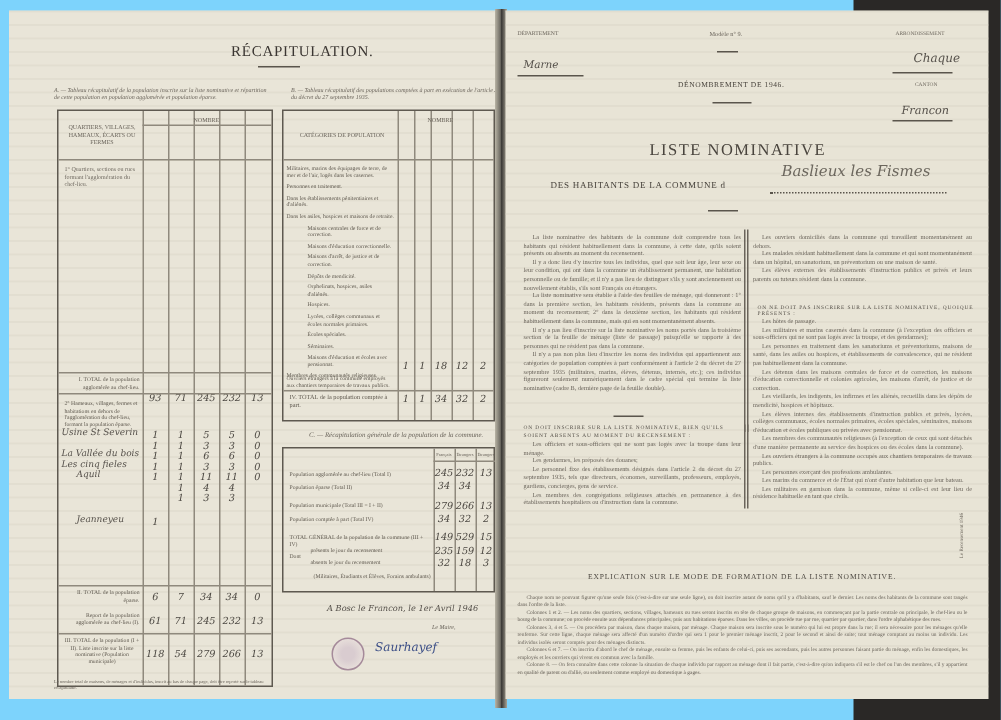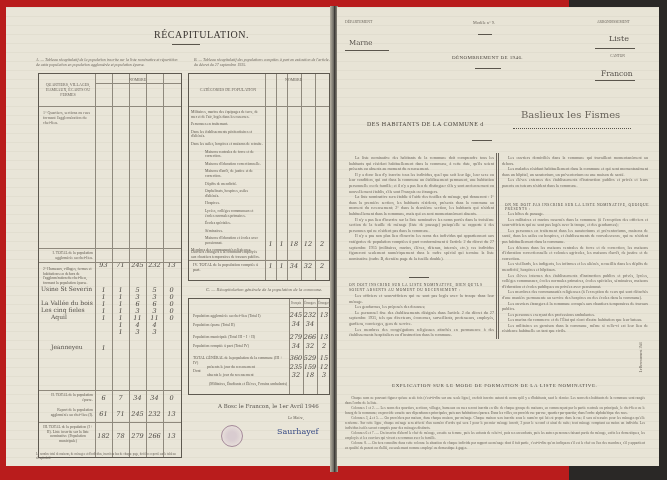--- a/index.html
+++ b/index.html
@@ -1,30 +1,30 @@
 <!DOCTYPE html>
 <html><head>
 <meta charset="utf-8">
 <style>
 *{box-sizing:border-box;margin:0;padding:0}
 html,body{width:667px;height:480px;overflow:hidden;background:#2a2826}
-#scan{position:relative;width:569px;height:480px;background:#b91c1c;font-family:"Liberation Serif",serif;color:#3a3530}
+#scan{position:relative;width:569px;height:480px;background:#7dd3fc;font-family:"Liberation Serif",serif;color:#3a3530}
 .page{position:absolute;top:7px;background:#e9e5d8;}
 .page.left{left:6px;width:326px;height:459px}
 .page.right{left:337px;width:322px;height:459px;background:#e8e4d6}
 .spine{position:absolute;left:330px;top:6px;width:8px;height:466px;background:linear-gradient(90deg,#b9b4a5,#6d6a62 45%,#3a3835 55%,#a8a394)}
 .grid{position:absolute;inset:0;background-image:linear-gradient(#d5d0c2 1px,transparent 1px);background-size:100% 9px;opacity:.35}
 .abs{position:absolute}
 .t-title{font-size:10px;letter-spacing:.5px;color:#3b3632}
 .tiny{font-size:4px;line-height:5px;color:#6a645b;font-style:italic}
 .tiny-n{font-size:4px;line-height:5.2px;color:#6a645b}
 .box{position:absolute;border:1.5px solid #5e5950}
 .vline{position:absolute;top:0;bottom:0;border-left:1px solid #8f897d}
 .hline{position:absolute;left:0;right:0;border-top:1px solid #8f897d}
-.hw{font-family:"DejaVu Serif",serif;color:#55504a;font-size:7px;position:absolute;white-space:nowrap}
+.hw{font-family:"DejaVu Serif",serif;font-style:italic;color:#55504a;font-size:7px;position:absolute;white-space:nowrap}
 .hw.blue{color:#3a4d86}
 .row-lbl{position:absolute;font-size:3.8px;line-height:4.6px;color:#5f594f}
 .num-row{position:absolute;display:flex}
 .num-row span{display:block;text-align:center;font-family:"DejaVu Serif",serif;font-style:italic;font-size:6.5px;color:#4c4842}
 .para{position:absolute;font-size:4.2px;line-height:5.6px;color:#6a645b;text-align:justify}
 .caps{font-size:5px;letter-spacing:.6px;color:#4f4a43}
 .rule{position:absolute;border-top:1px solid #5a554c}
 .stamp{position:absolute;border-radius:50%;border:1.5px solid #a58a9a;background:radial-gradient(circle,#d9ccd0 30%,#e6ddd9 70%)}
 </style>
 </head>
@@ -159,22 +159,22 @@
       <div class="num-row" style="left:56px;top:336px">
         <span style="width:17px">61</span>
         <span style="width:17px">71</span>
         <span style="width:17px">245</span>
         <span style="width:17px">232</span>
         <span style="width:17px">13</span>
       </div>
       <div class="hline" style="top:348px;border-top-width:1.5px"></div>
       <div class="row-lbl" style="left:4px;top:351px;width:50px;text-align:center">III. TOTAL de la population (I + II). Liste inscrite sur la liste nominative (Population municipale)</div>
       <div class="num-row" style="left:56px;top:358px">
-        <span style="width:17px">182</span>
-        <span style="width:17px">78</span>
+        <span style="width:17px">118</span>
+        <span style="width:17px">54</span>
         <span style="width:17px">279</span>
         <span style="width:17px">266</span>
         <span style="width:17px">13</span>
       </div>
     </div>
     <div class="abs tiny-n" style="left:30px;top:446px;width:146px;font-size:3px;line-height:3.6px">Le nombre total de maisons, de ménages et d'individus, inscrit au bas de chaque page, doit être reporté sur le tableau récapitulatif.</div>
 
     <div class="box" style="left:182px;top:66px;width:142px;height:208px">
       <div class="vline" style="left:76px"></div>
       <div class="vline" style="left:87px"></div>
@@ -249,21 +249,21 @@
           <span style="width:14px">13</span>
         </div>
       <div class="row-lbl" style="left:4px;top:45px;width:94px">Population comptée à part (Total IV)</div>
       <div class="num-row" style="left:100px;top:43px">
           <span style="width:14px">34</span>
           <span style="width:14px">32</span>
           <span style="width:14px">2</span>
         </div>
       <div class="row-lbl" style="left:4px;top:57px;width:94px">TOTAL GÉNÉRAL de la population de la commune (III + IV)</div>
       <div class="num-row" style="left:100px;top:55px">
-          <span style="width:14px">360</span>
+          <span style="width:14px">149</span>
           <span style="width:14px">529</span>
           <span style="width:14px">15</span>
         </div>
       <div class="row-lbl" style="left:4px;top:70px">Dont</div>
       <div class="row-lbl" style="left:18px;top:66px;width:80px">présents le jour du recensement</div>
       <div class="num-row" style="left:100px;top:64px">
           <span style="width:14px">235</span>
           <span style="width:14px">159</span>
           <span style="width:14px">12</span>
         </div>
@@ -272,41 +272,42 @@
           <span style="width:14px">32</span>
           <span style="width:14px">18</span>
           <span style="width:14px">3</span>
         </div>
       <div class="row-lbl" style="left:20px;top:83px">(Militaires, Étudiants et Élèves, Forains ambulants)</div>
     </div>
 
     <div class="hw" style="left:212px;top:396px;font-size:5.5px">A Bosc le Francon, le 1er Avril 1946</div>
     <div class="abs tiny" style="left:282px;top:408px">Le Maire,</div>
     <div class="stamp" style="left:215px;top:418px;width:22px;height:22px"></div>
-    <div class="hw blue" style="left:271px;top:420px;font-size:8px">Saurhayef</div>
+    <div class="hw blue" style="left:244px;top:420px;font-size:8px">Saurhayef</div>
   </div>
 
   <div class="spine"></div>
 
   <div class="page right">
     <div class="grid"></div>
     <div class="abs tiny-n" style="left:8px;top:13px;font-size:3.8px">DÉPARTEMENT</div>
     <div class="hw" style="left:12px;top:32px;font-size:7px">Marne</div>
     <div class="rule" style="left:8px;top:43px;width:44px"></div>
     <div class="abs tiny-n" style="left:136px;top:13px;font-size:4.2px">Modèle n° 9.</div>
     <div class="rule" style="left:141px;top:27px;width:14px"></div>
     <div class="abs tiny-n" style="left:260px;top:13px;font-size:3.6px">ARRONDISSEMENT</div>
-    <div class="hw" style="left:272px;top:27px;font-size:8px">Liste</div>
+    <div class="hw" style="left:272px;top:27px;font-size:8px">Chaque</div>
     <div class="rule" style="left:258px;top:41px;width:40px"></div>
     <div class="abs tiny-n" style="left:273px;top:47px;font-size:3.6px">CANTON</div>
     <div class="hw" style="left:264px;top:62px;font-size:7.5px">Francon</div>
     <div class="rule" style="left:258px;top:73px;width:40px"></div>
 
     <div class="abs" style="left:115px;top:48px;font-size:5px;letter-spacing:.4px;color:#4a453e">DÉNOMBREMENT DE 1946.</div>
     <div class="rule" style="left:138px;top:61px;width:26px"></div>
+    <div class="abs" style="left:96px;top:87px;font-size:11px;letter-spacing:1px;color:#4a453e">LISTE NOMINATIVE</div>
     <div class="abs" style="left:30px;top:114px;font-size:6px;letter-spacing:.5px;color:#4a453e">DES HABITANTS DE LA COMMUNE d</div>
     <div class="rule" style="left:176px;top:121px;width:118px;border-top-style:dotted"></div>
     <div class="hw" style="left:184px;top:102px;font-size:10px;color:#6b665d">Baslieux les Fismes</div>
     <div class="rule" style="left:135px;top:133px;width:20px"></div>
 
     <div class="para" style="left:12px;top:148px;width:145px">
       <p style="text-indent:6px">La liste nominative des habitants de la commune doit comprendre tous les habitants qui résident habituellement dans la commune, à cette date, qu'ils soient présents ou absents au moment du recensement.</p>
       <p style="text-indent:6px">Il y a donc lieu d'y inscrire tous les individus, quel que soit leur âge, leur sexe ou leur condition, qui ont dans la commune un établissement permanent, une habitation personnelle ou de famille; et il n'y a pas lieu de distinguer s'ils y sont anciennement ou nouvellement établis, s'ils sont Français ou étrangers.</p>
       <p style="text-indent:6px">La liste nominative sera établie à l'aide des feuilles de ménage, qui donneront : 1° dans la première section, les habitants résidents, présents dans la commune au moment du recensement; 2° dans la deuxième section, les habitants qui résident habituellement dans la commune, mais qui en sont momentanément absents.</p>
       <p style="text-indent:6px">Il n'y a pas lieu d'inscrire sur la liste nominative les noms portés dans la troisième section de la feuille de ménage (liste de passage) puisqu'elle se rapporte à des personnes qui ne résident pas dans la commune.</p>

